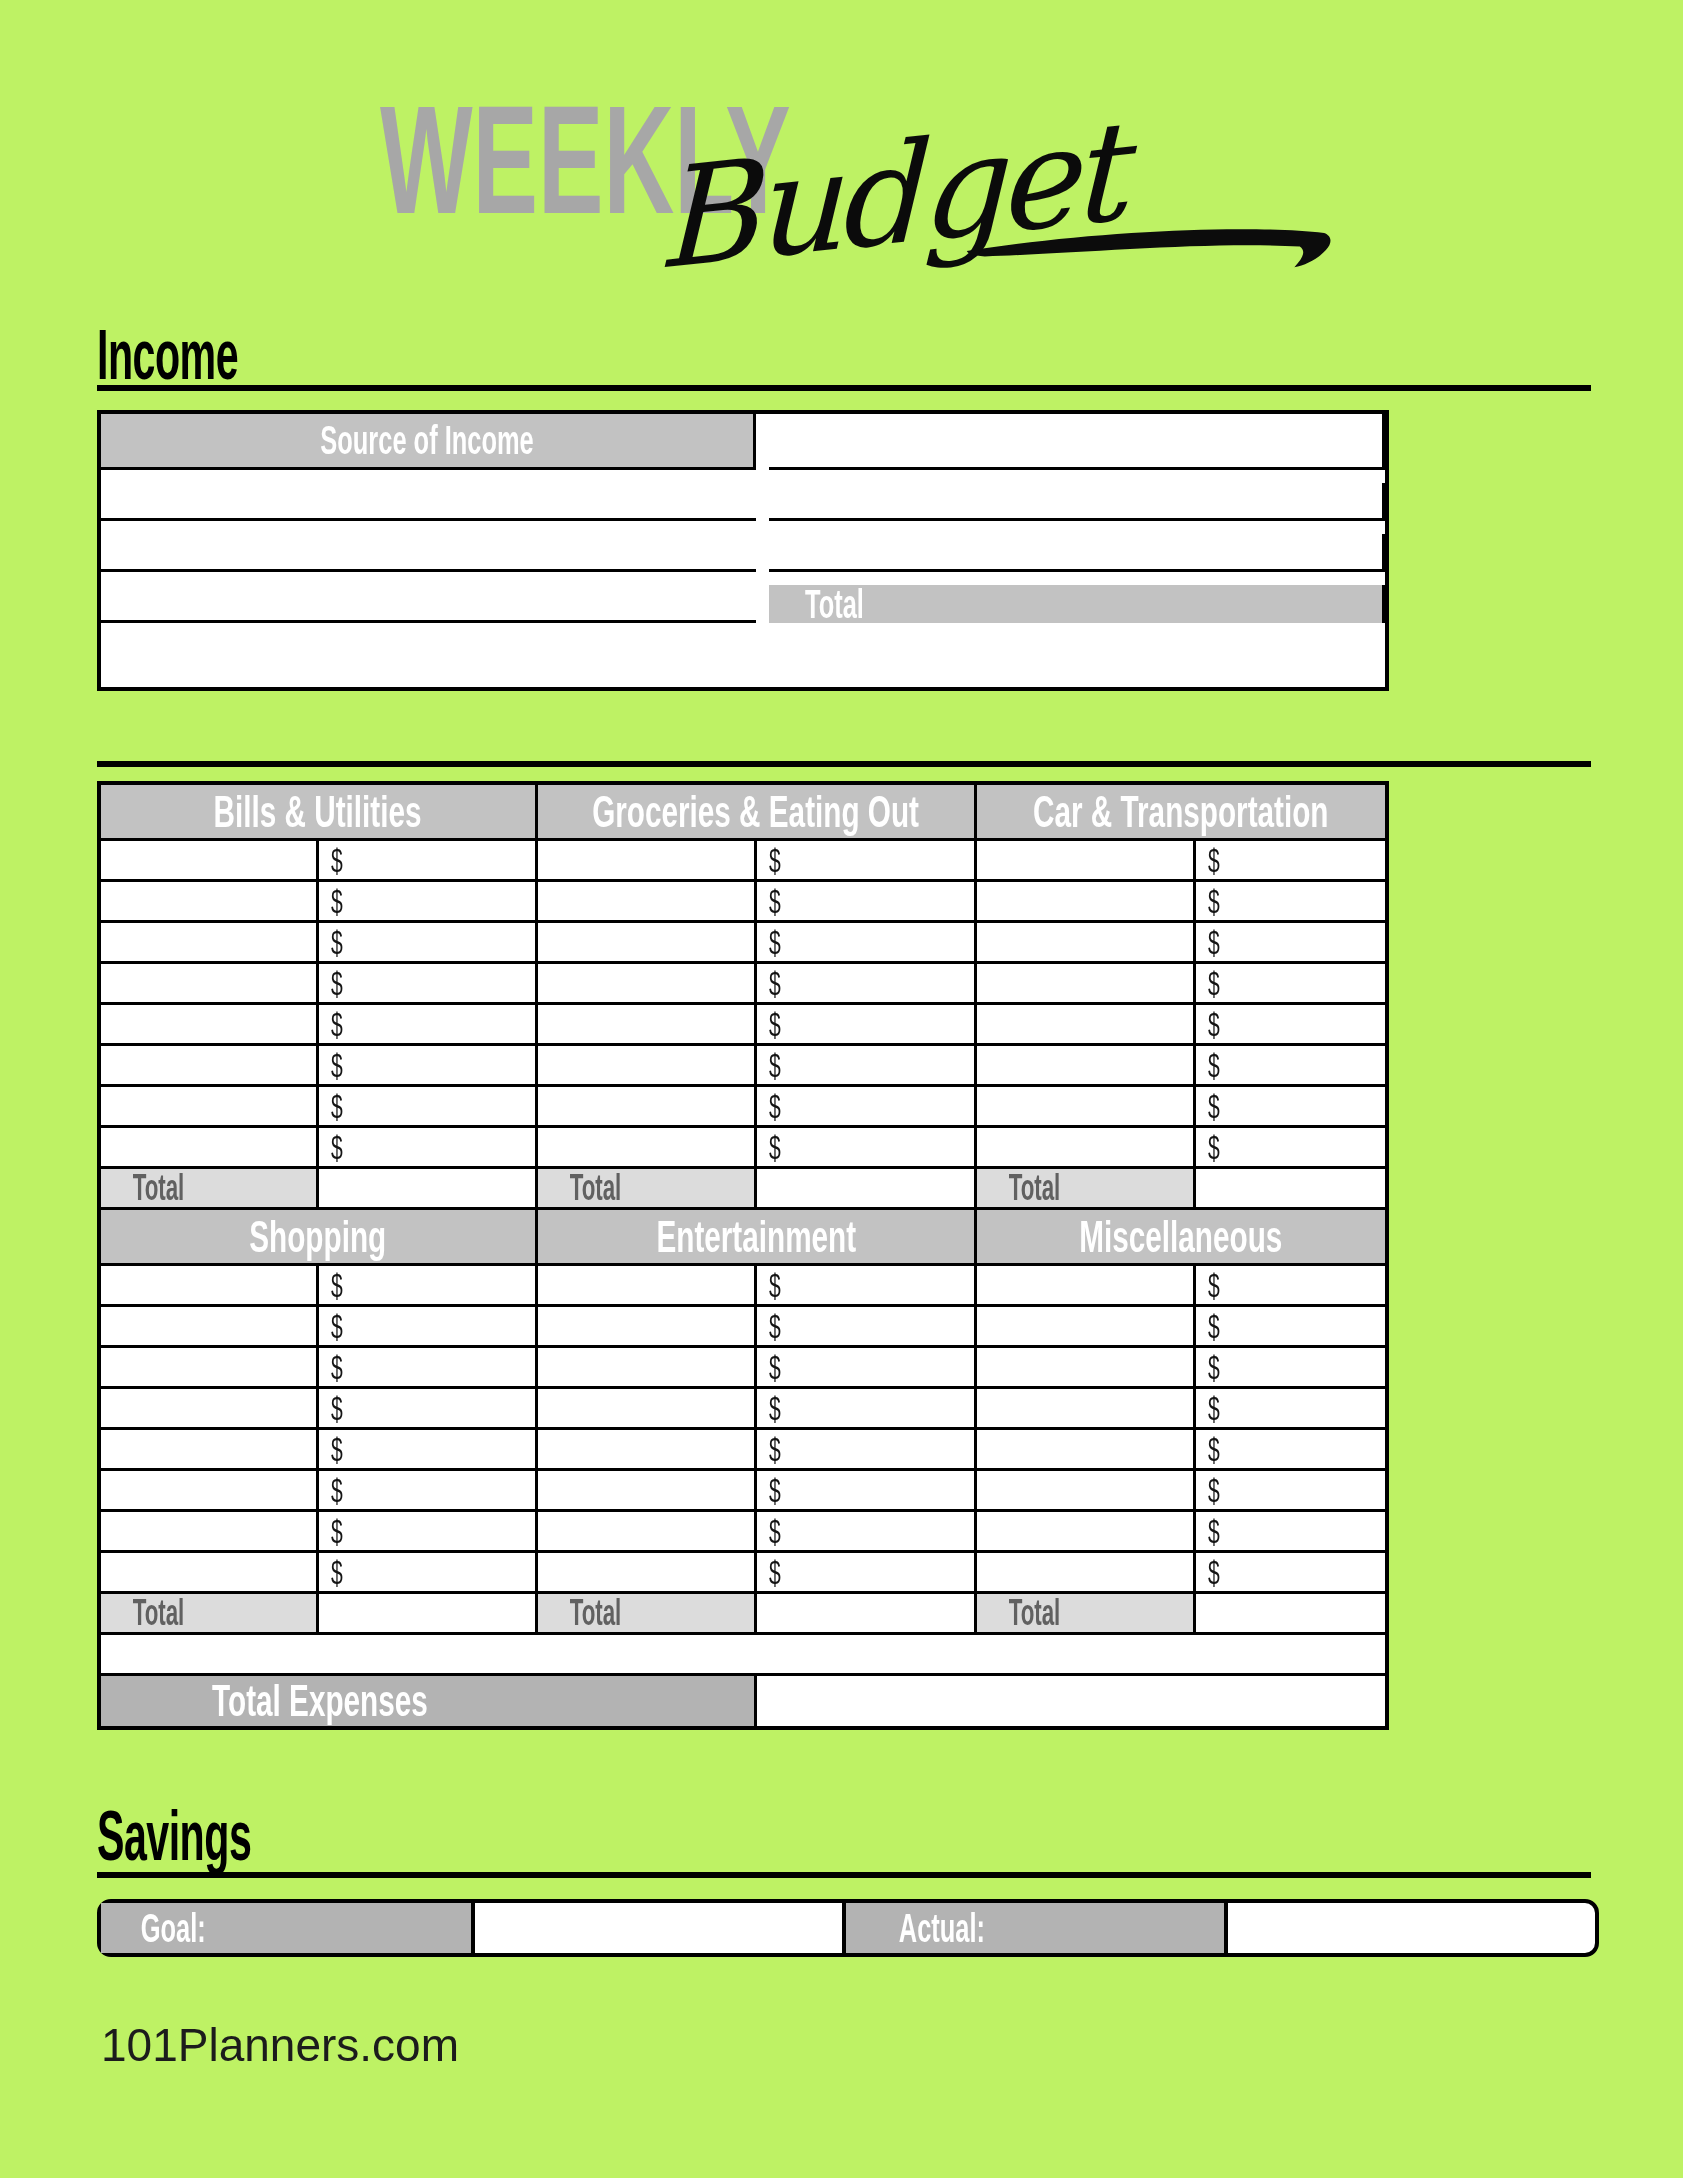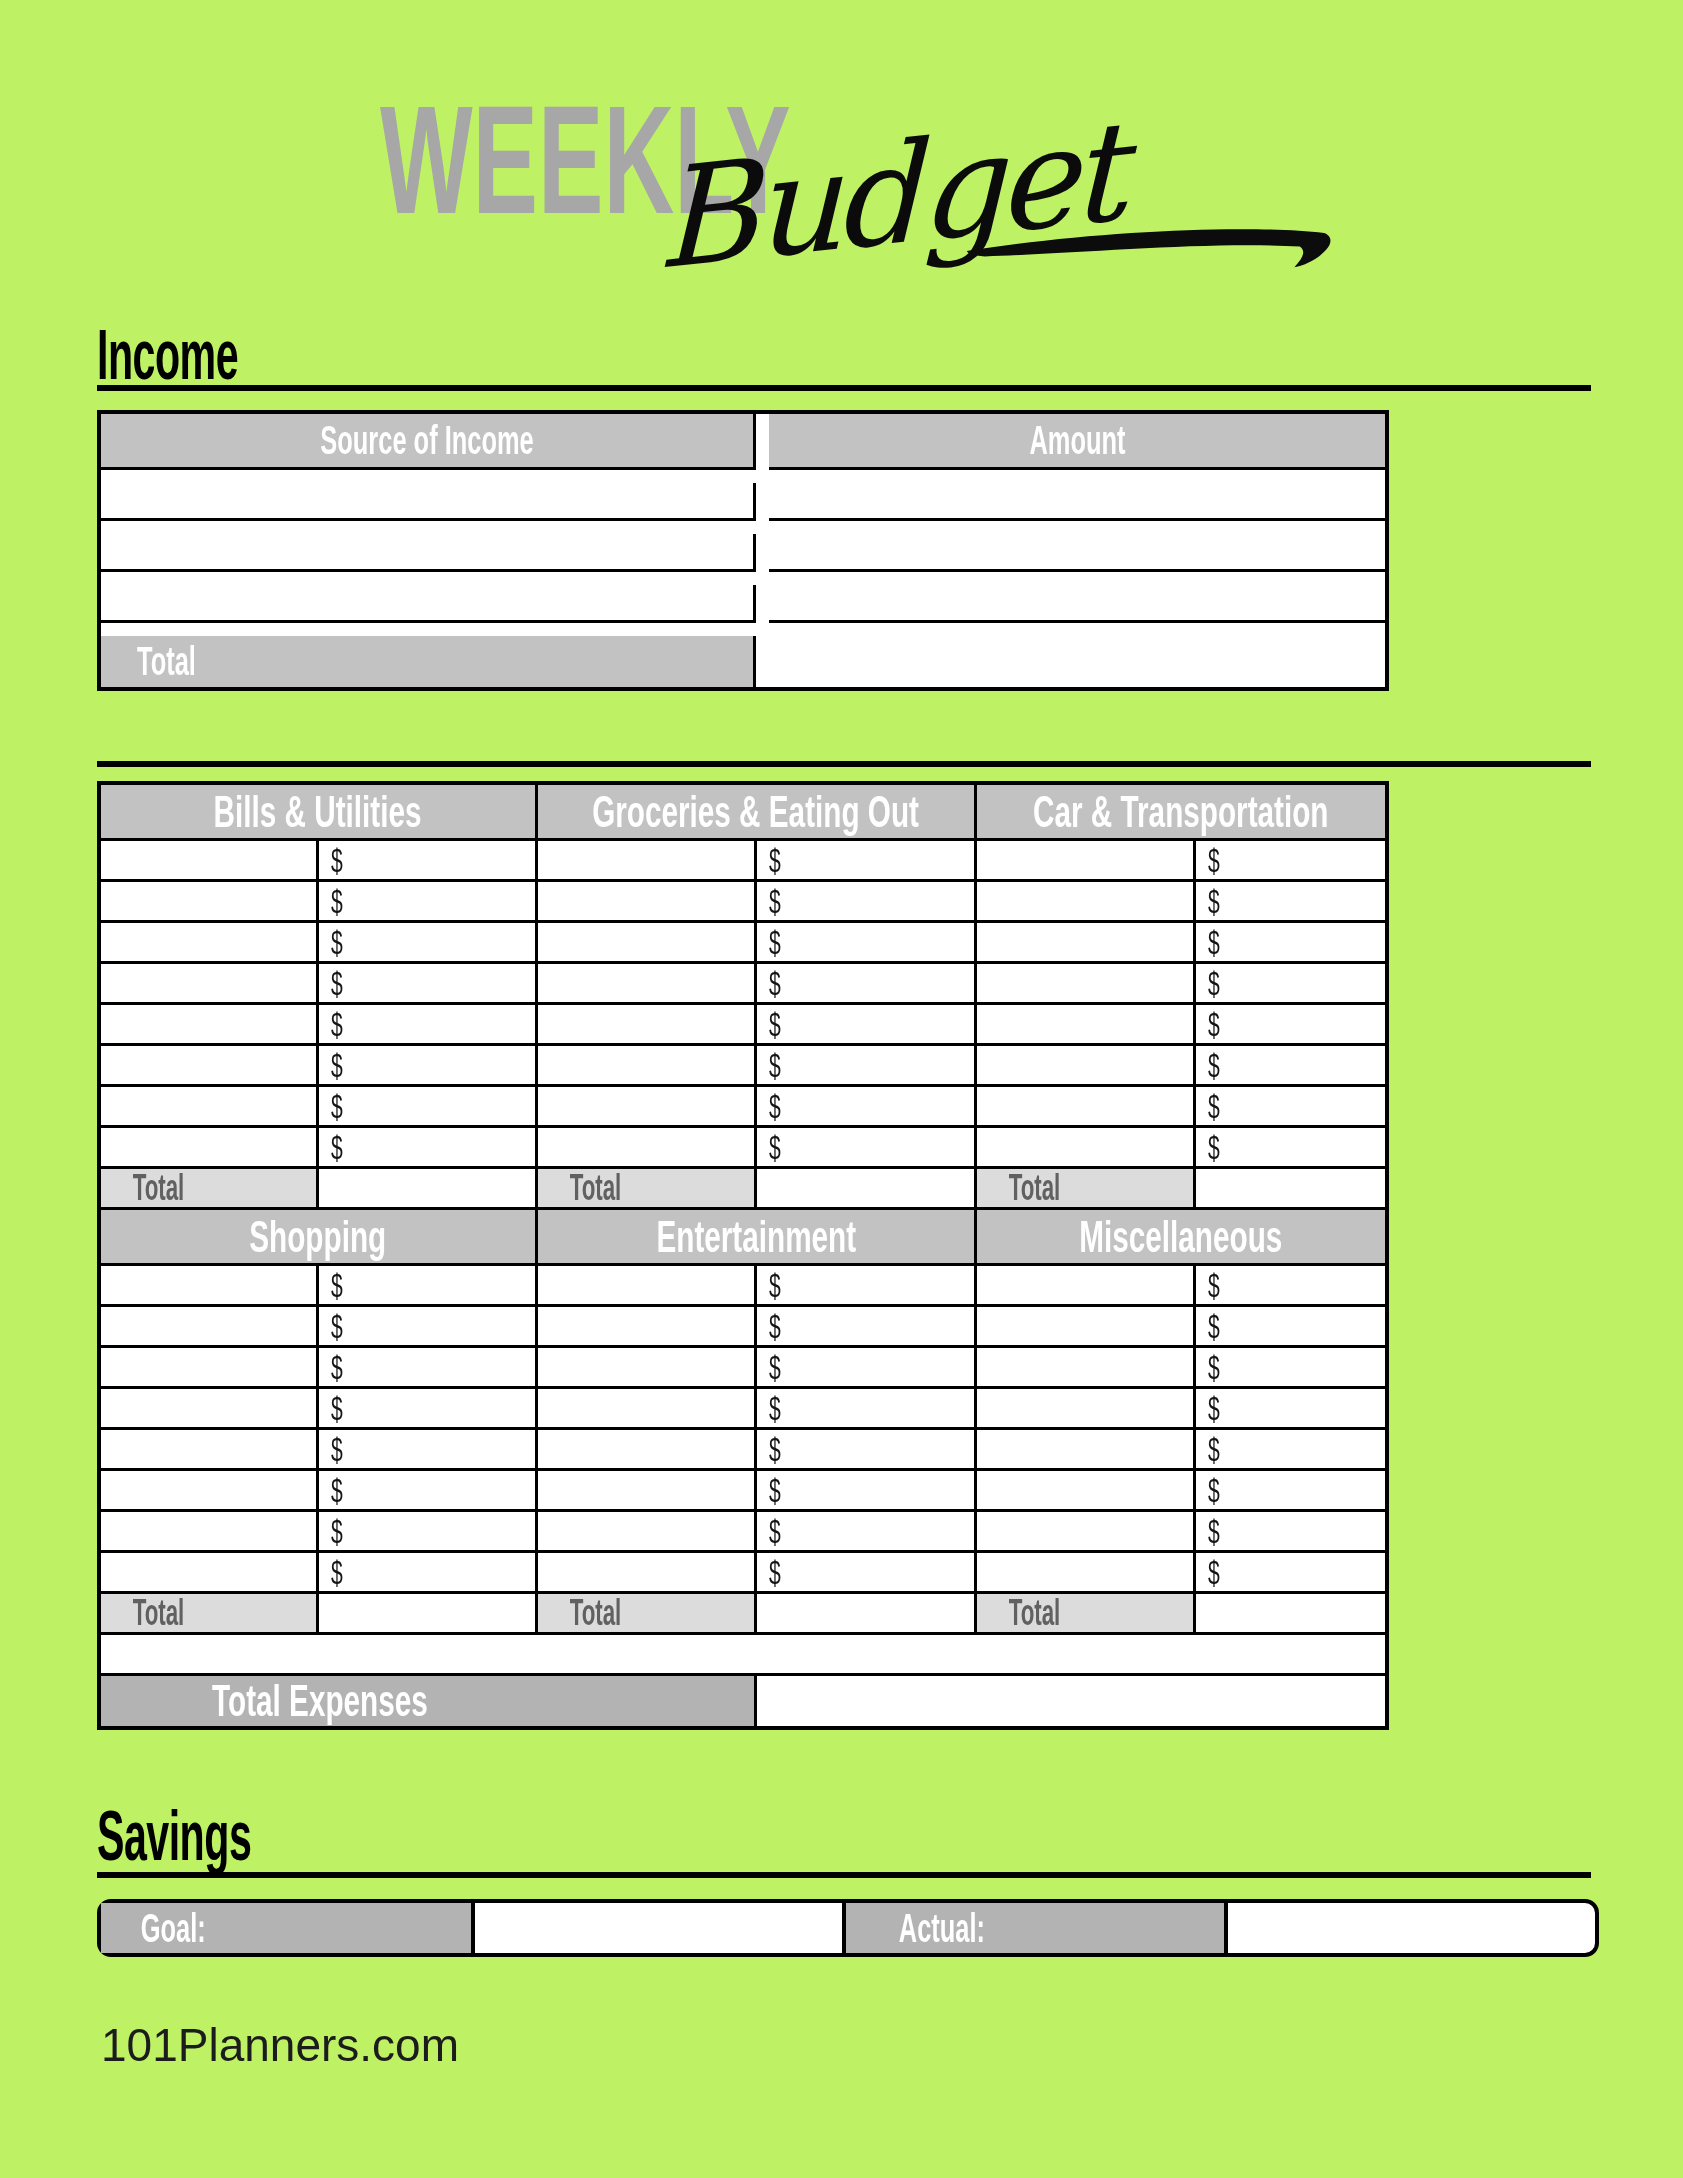--- a/index.html
+++ b/index.html
@@ -81,23 +81,20 @@
 
   <h2 class="sec-title" style="top:319px">
     <span class="cx o-l">Income</span>
   </h2>
   <div class="rule" style="top:385px"></div>
 
   <div class="tbl" id="income-table">
     <div class="cell gbg jc">
       <span class="cx o-c t-hdr">Source of Income</span>
     </div>
-    <div class="cell gbg jc nbr">
-      <span class="cx o-c t-hdr">Amount</span>
-    </div>
     <div class="gen" id="income-rows"><div class="cell"></div><div class="cell nbr"></div><div class="cell"></div><div class="cell nbr"></div><div class="cell"></div><div class="cell nbr"></div></div>
     <div class="cell gbg jr nbb">
       <span class="cx o-r t-hdr">Total</span>
     </div>
     <div class="cell nbr nbb"></div>
   </div>
 
   <div class="rule" style="top:761px"></div>
 
   <div class="tbl" id="expenses-table">

